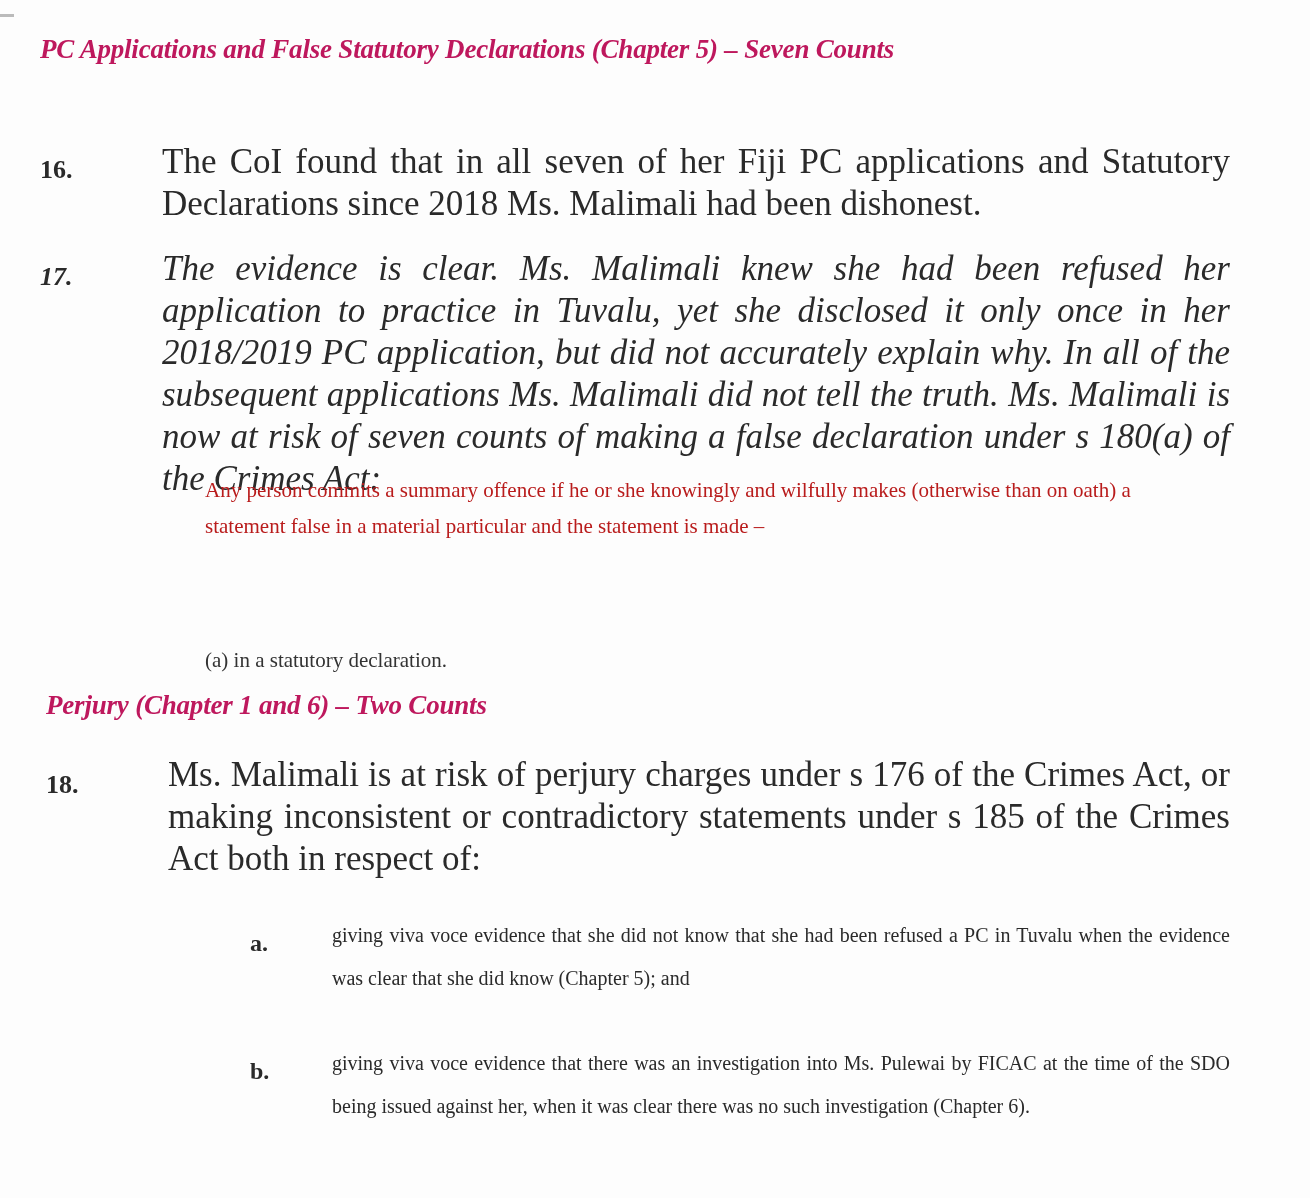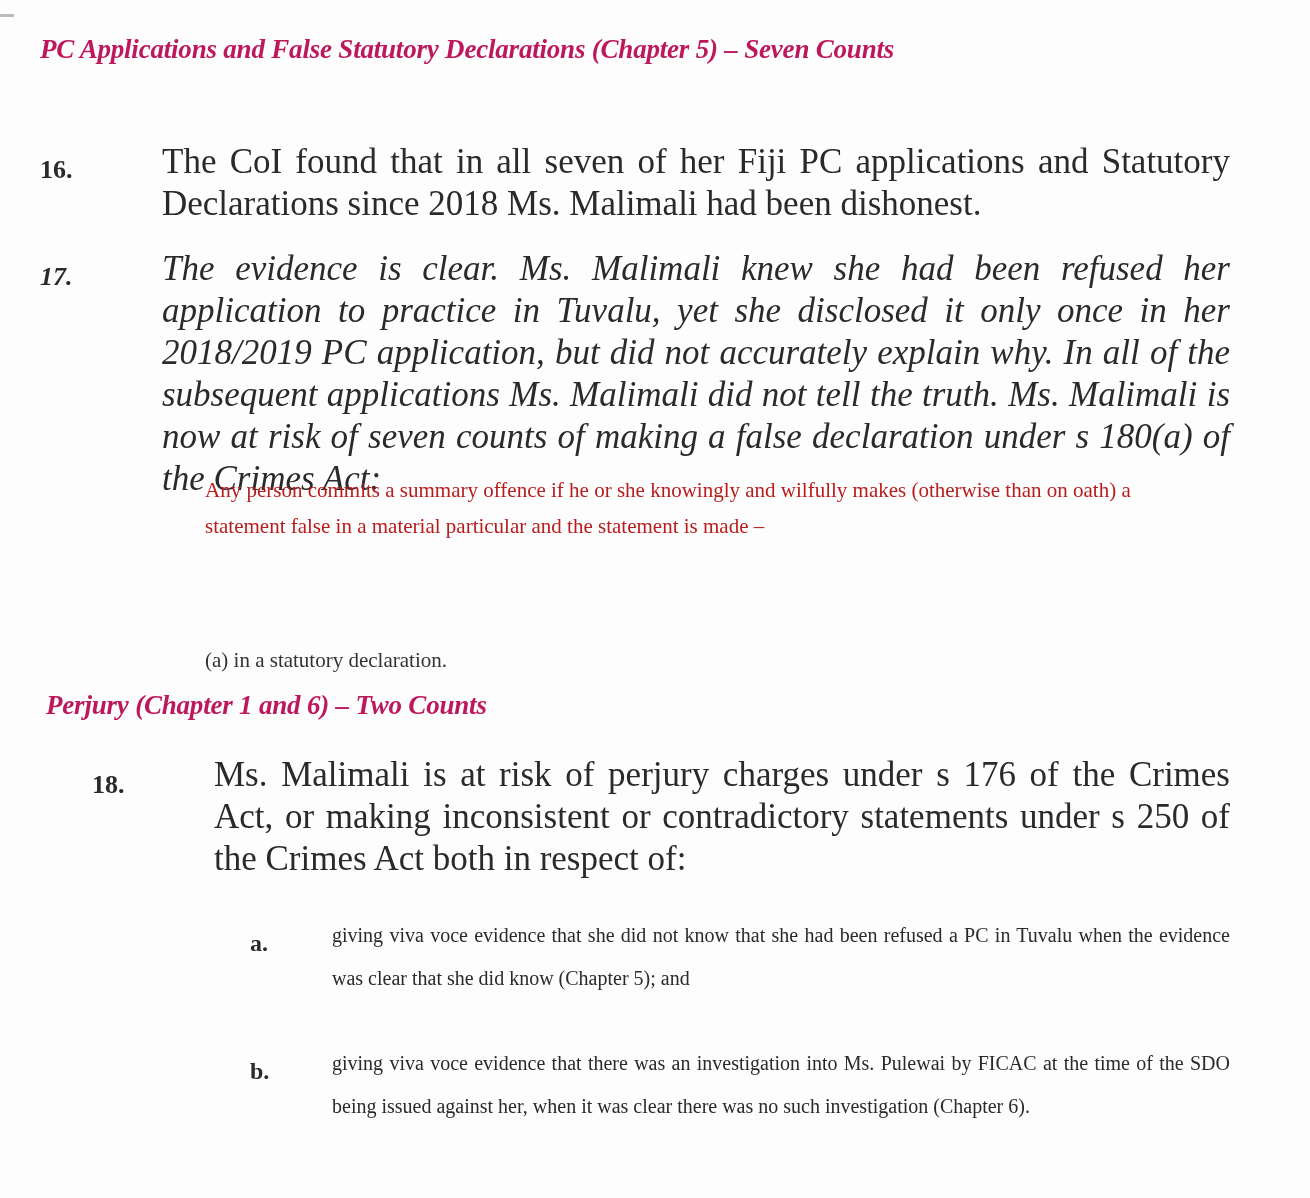--- a/index.html
+++ b/index.html
@@ -52,23 +52,23 @@
 <div class="para" style="top:248px;font-style:italic;">
   <span class="num" style="top:14px;">17.</span>
   <div class="text">The evidence is clear. Ms. Malimali knew she had been refused her application to practice in Tuvalu, yet she disclosed it only once in her 2018/2019 PC application, but did not accurately explain why. In all of the subsequent applications Ms. Malimali did not tell the truth. Ms. Malimali is now at risk of seven counts of making a false declaration under s 180(a) of the Crimes Act:</div>
 </div>
 
 <div class="quote" style="top:472px;">Any person commits a summary offence if he or she knowingly and wilfully makes (otherwise than on oath) a statement false in a material particular and the statement is made –</div>
 <div class="quote-sub" style="top:600px;margin-top:48px;">(a) in a statutory declaration.</div>
 
 <div class="heading" style="top:690px; left:46px;">Perjury (Chapter 1 and 6) – Two Counts</div>
 
-<div class="para" style="top:754px; left:46px;margin-left:46px;">
+<div class="para" style="top:754px; left:46px;">
   <span class="num" style="top:16px;">18.</span>
-  <div class="text">Ms. Malimali is at risk of perjury charges under s 176 of the Crimes Act, or making inconsistent or contradictory statements under s 250 of the Crimes Act both in respect of:</div>
+  <div class="text">Ms. Malimali is at risk of perjury charges under s 176 of the Crimes Act, or making inconsistent or contradictory statements under s 185 of the Crimes Act both in respect of:</div>
 </div>
 
 <div class="sub" style="top:914px;">
   <span class="lbl" style="top:16px;">a.</span>
   <div class="text">giving viva voce evidence that she did not know that she had been refused a PC in Tuvalu when the evidence was clear that she did know (Chapter 5); and</div>
 </div>
 
 <div class="sub" style="top:1042px;">
   <span class="lbl" style="top:16px;">b.</span>
   <div class="text">giving viva voce evidence that there was an investigation into Ms. Pulewai by FICAC at the time of the SDO being issued against her, when it was clear there was no such investigation (Chapter 6).</div>

